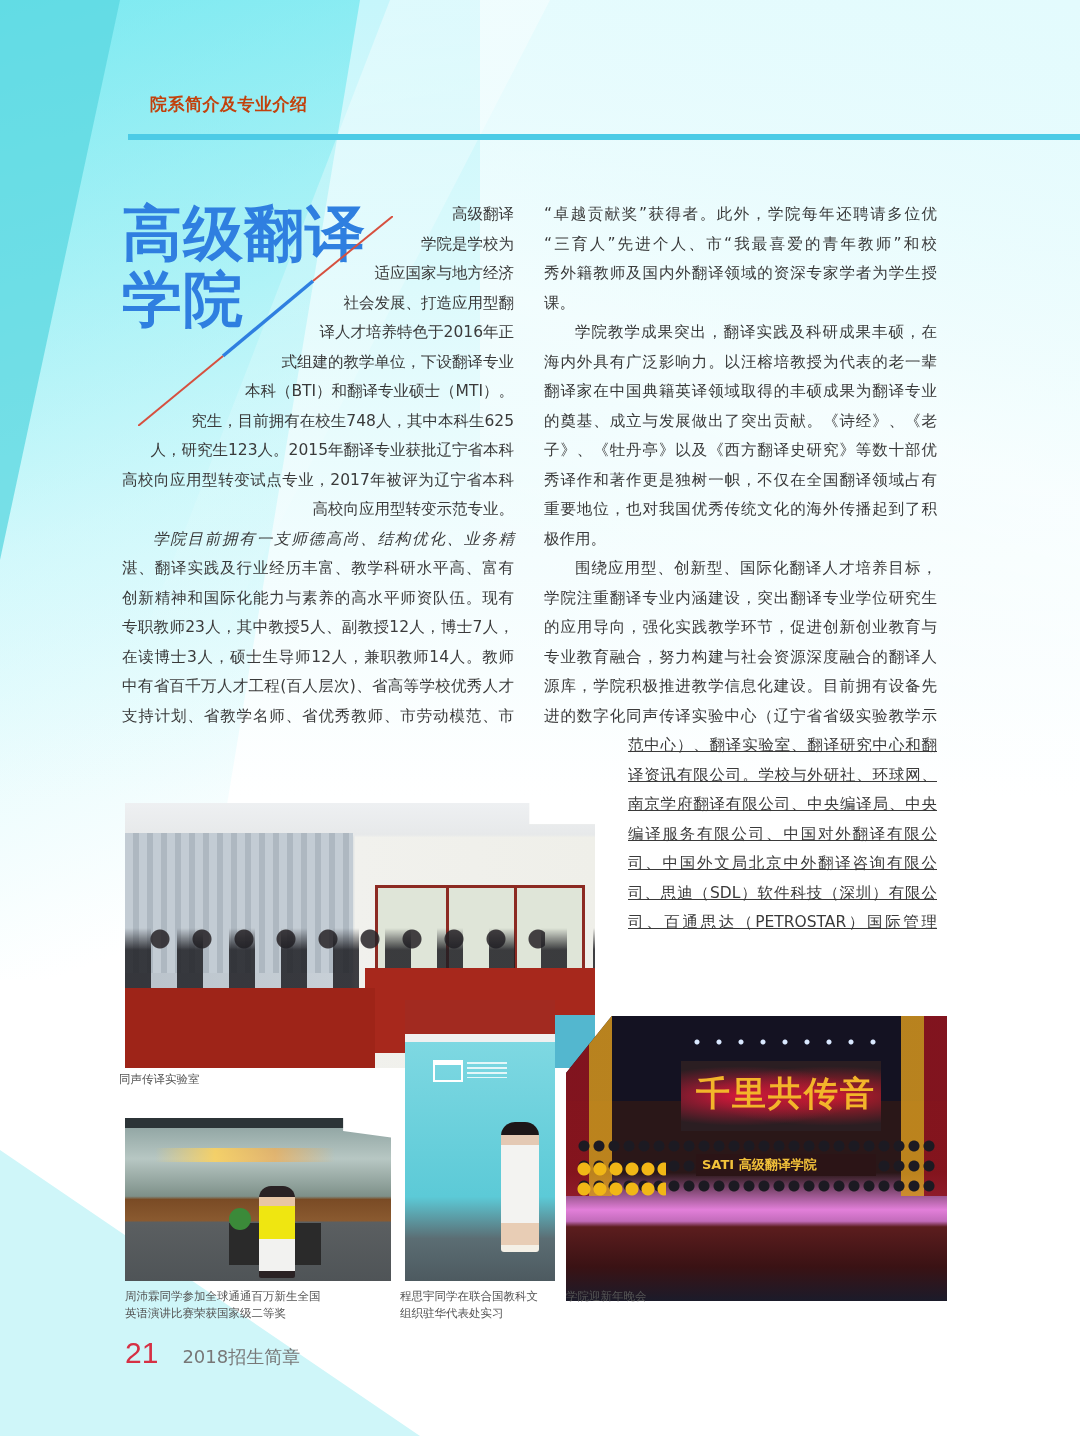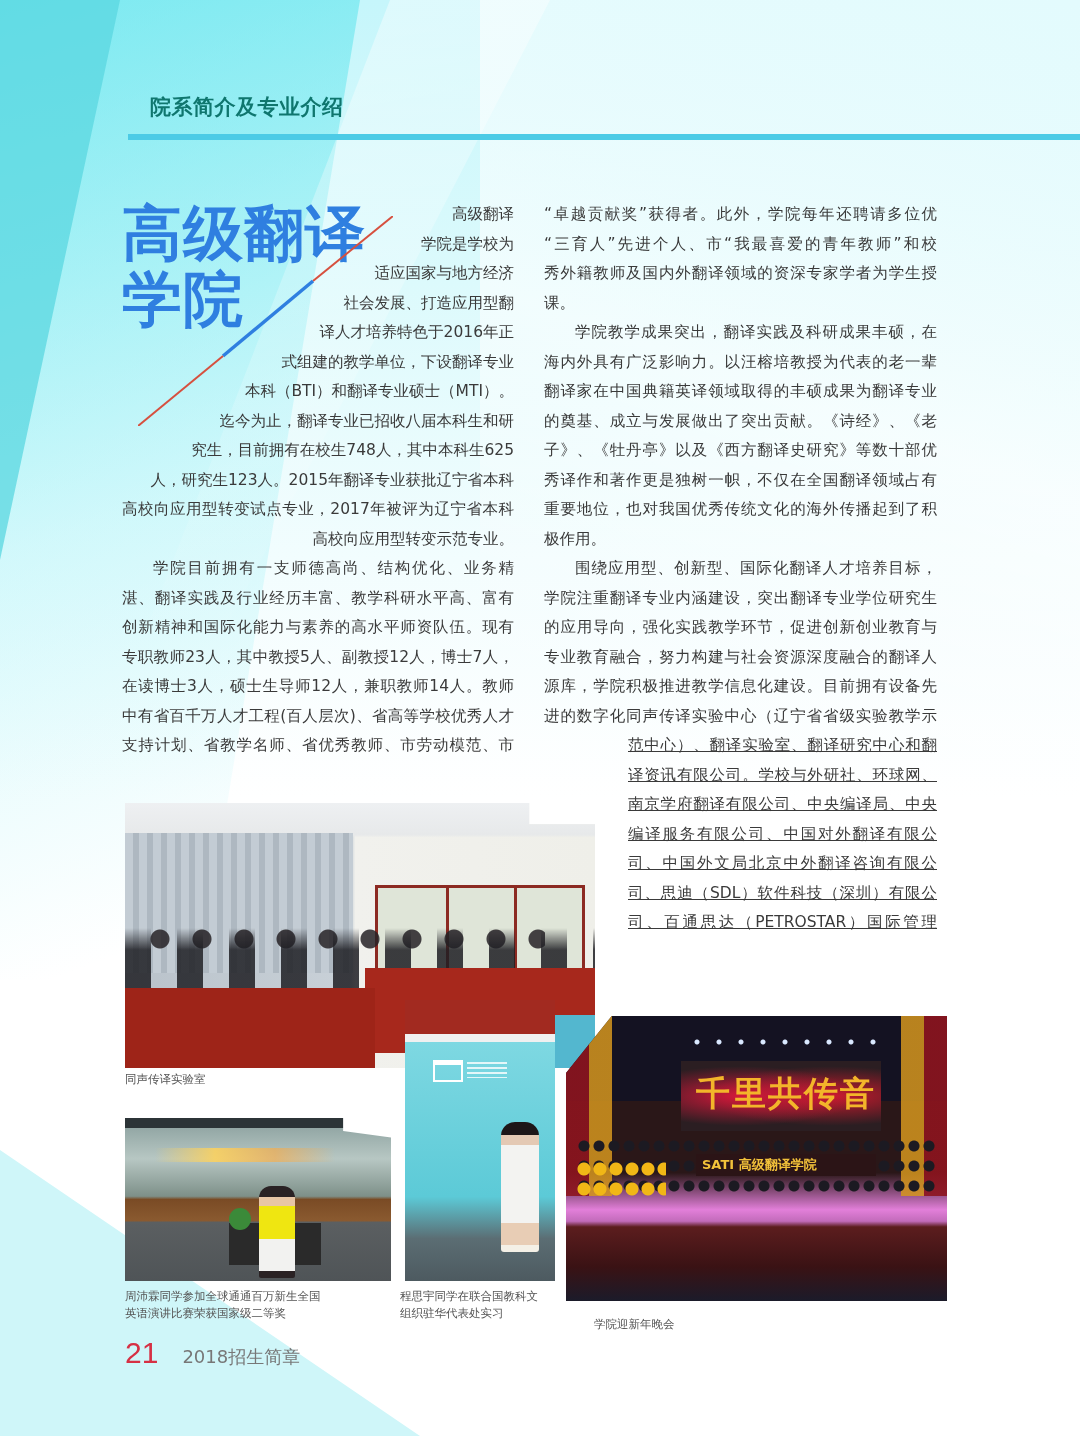--- a/index.html
+++ b/index.html
@@ -29,21 +29,21 @@
     background: linear-gradient(170deg, rgba(255,255,255,.45), rgba(255,255,255,0));
     clip-path: polygon(60% 0, 100% 0, 20% 100%, 0 100%); }
   .facet-bottom { left: 0; top: 1150px; width: 420px; height: 286px;
     background: #cff6f9;
     clip-path: polygon(0 0, 0 100%, 100% 100%); }
 
   .page { position: absolute; inset: 0; z-index: 1; }
 
   .section-header {
     position: absolute; left: 130px; top: 93px;
-    font-size: 21px; color: #0f766e; letter-spacing: 0.5px; font-weight: bold; padding-left: 20px;
+    font-size: 17px; color: #c2410c; letter-spacing: 0.5px; font-weight: bold; padding-left: 20px;
   }
   .header-rule {
     position: absolute; left: 128px; top: 134px; width: 952px; height: 6px;
     background: #4ccbe6;
   }
 
   .big-title {
     position: absolute; left: 122px; top: 200px;
     font-size: 60px; line-height: 66px; font-weight: bold; color: #2f7fe0;
     letter-spacing: 1px;
@@ -53,21 +53,21 @@
   .diag-line {
     position: absolute; left: 138px; top: 216px; width: 255px; height: 210px;
   }
 
   .text { font-size: 15.5px; line-height: 29.5px; color: #3a3a3a; }
 
   .col-left { position: absolute; left: 122px; top: 200px; width: 392px; }
   .col-left .ln { text-align: right; white-space: nowrap; display: block; }
   .col-left .ln.full { text-align: justify; text-align-last: justify; }
   .col-left .ln.end { text-align: right; }
-  .col-left .ln.indent { padding-left: 31px; text-align-last: justify; text-align: justify; }
+  .col-left .ln.indent { padding-left: 31px; text-align-last: justify; text-align: justify; font-style: italic; }
 
   .col-right { position: absolute; left: 544px; top: 200px; width: 393px; }
   .col-right .ln { display: block; white-space: nowrap; text-align: justify; text-align-last: justify; }
   .col-right .ln.end { text-align-last: left; }
   .col-right .ln.indent { padding-left: 31px; }
   .col-right .ln.narrow { margin-left: 84px; text-decoration: underline; }
 
   .photo { position: absolute; overflow: hidden; }
   .photo-lab {
     left: 125px; top: 803px; width: 470px; height: 265px;
@@ -122,24 +122,24 @@
     background: radial-gradient(ellipse at 30% 50%, #d3183a, rgba(0,0,0,0) 60%), radial-gradient(ellipse at 75% 50%, #c81a2d, rgba(0,0,0,0) 60%), #2b1e22; }
   .gala-title { position: absolute; left: 130px; top: 55px; font-size: 34px; font-weight: bold; color: #f3b52a; letter-spacing: 2px; }
   .gala-crowd { position: absolute; left: 10px; top: 120px; width: 360px; height: 62px;
     background: repeating-radial-gradient(circle at 8px 10px, #1c1a22 0 5px, rgba(0,0,0,0) 6px 100%);
     background-size: 15px 20px; }
   .gala-banner { position: absolute; left: 130px; top: 138px; width: 180px; height: 22px; background: #2b1416; color: #f3c23a; font-size: 13px; font-weight: bold; padding-left: 6px; line-height: 22px; }
   .gala-yellow { position: absolute; left: 10px; top: 145px; width: 90px; height: 35px;
     background: repeating-radial-gradient(circle at 8px 8px, #f1b716 0 6px, rgba(0,0,0,0) 7px 100%); background-size: 16px 20px; }
 
   .caption { position: absolute; font-size: 11.5px; line-height: 17px; color: #555; text-align: left; }
-  .cap-lab { left: 125px; top: 1071px; text-align: right; }
+  .cap-lab { left: 119px; top: 1071px; text-align: right; }
   .cap-speech { left: 125px; top: 1288px; width: 266px; }
   .cap-unesco { left: 400px; top: 1288px; width: 160px; }
-  .cap-gala { left: 594px; top: 1288px; width: 381px; margin-top: 28px; }
+  .cap-gala { left: 566px; top: 1288px; width: 381px; }
 
   .footer { position: absolute; left: 125px; top: 1336px; display: flex; align-items: baseline; }
   .page-num { font-size: 30px; color: #d63044; font-family: "Liberation Sans", sans-serif; margin-right: 24px; }
   .pub-name { font-size: 18px; color: #777; }
 </style>
 </head>
 <body>
 
 <div class="bg">
   <div class="bg-top"></div>
@@ -167,21 +167,20 @@
   </svg>
 
   <div class="col-left text">
     <span class="ln">高级翻译</span>
     <span class="ln">学院是学校为</span>
     <span class="ln">适应国家与地方经济</span>
     <span class="ln">社会发展、打造应用型翻</span>
     <span class="ln">译人才培养特色于2016年正</span>
     <span class="ln">式组建的教学单位，下设翻译专业</span>
     <span class="ln">本科（BTI）和翻译专业硕士（MTI）。</span>
-    <span class="ln">迄今为止，翻译专业已招收八届本科生和研</span>
     <span class="ln">究生，目前拥有在校生748人，其中本科生625</span>
     <span class="ln">人，研究生123人。2015年翻译专业获批辽宁省本科</span>
     <span class="ln full">高校向应用型转变试点专业，2017年被评为辽宁省本科</span>
     <span class="ln end">高校向应用型转变示范专业。</span>
     <span class="ln indent">学院目前拥有一支师德高尚、结构优化、业务精</span>
     <span class="ln full">湛、翻译实践及行业经历丰富、教学科研水平高、富有</span>
     <span class="ln full">创新精神和国际化能力与素养的高水平师资队伍。现有</span>
     <span class="ln full">专职教师23人，其中教授5人、副教授12人，博士7人，</span>
     <span class="ln full">在读博士3人，硕士生导师12人，兼职教师14人。教师</span>
     <span class="ln full">中有省百千万人才工程(百人层次)、省高等学校优秀人才</span>

